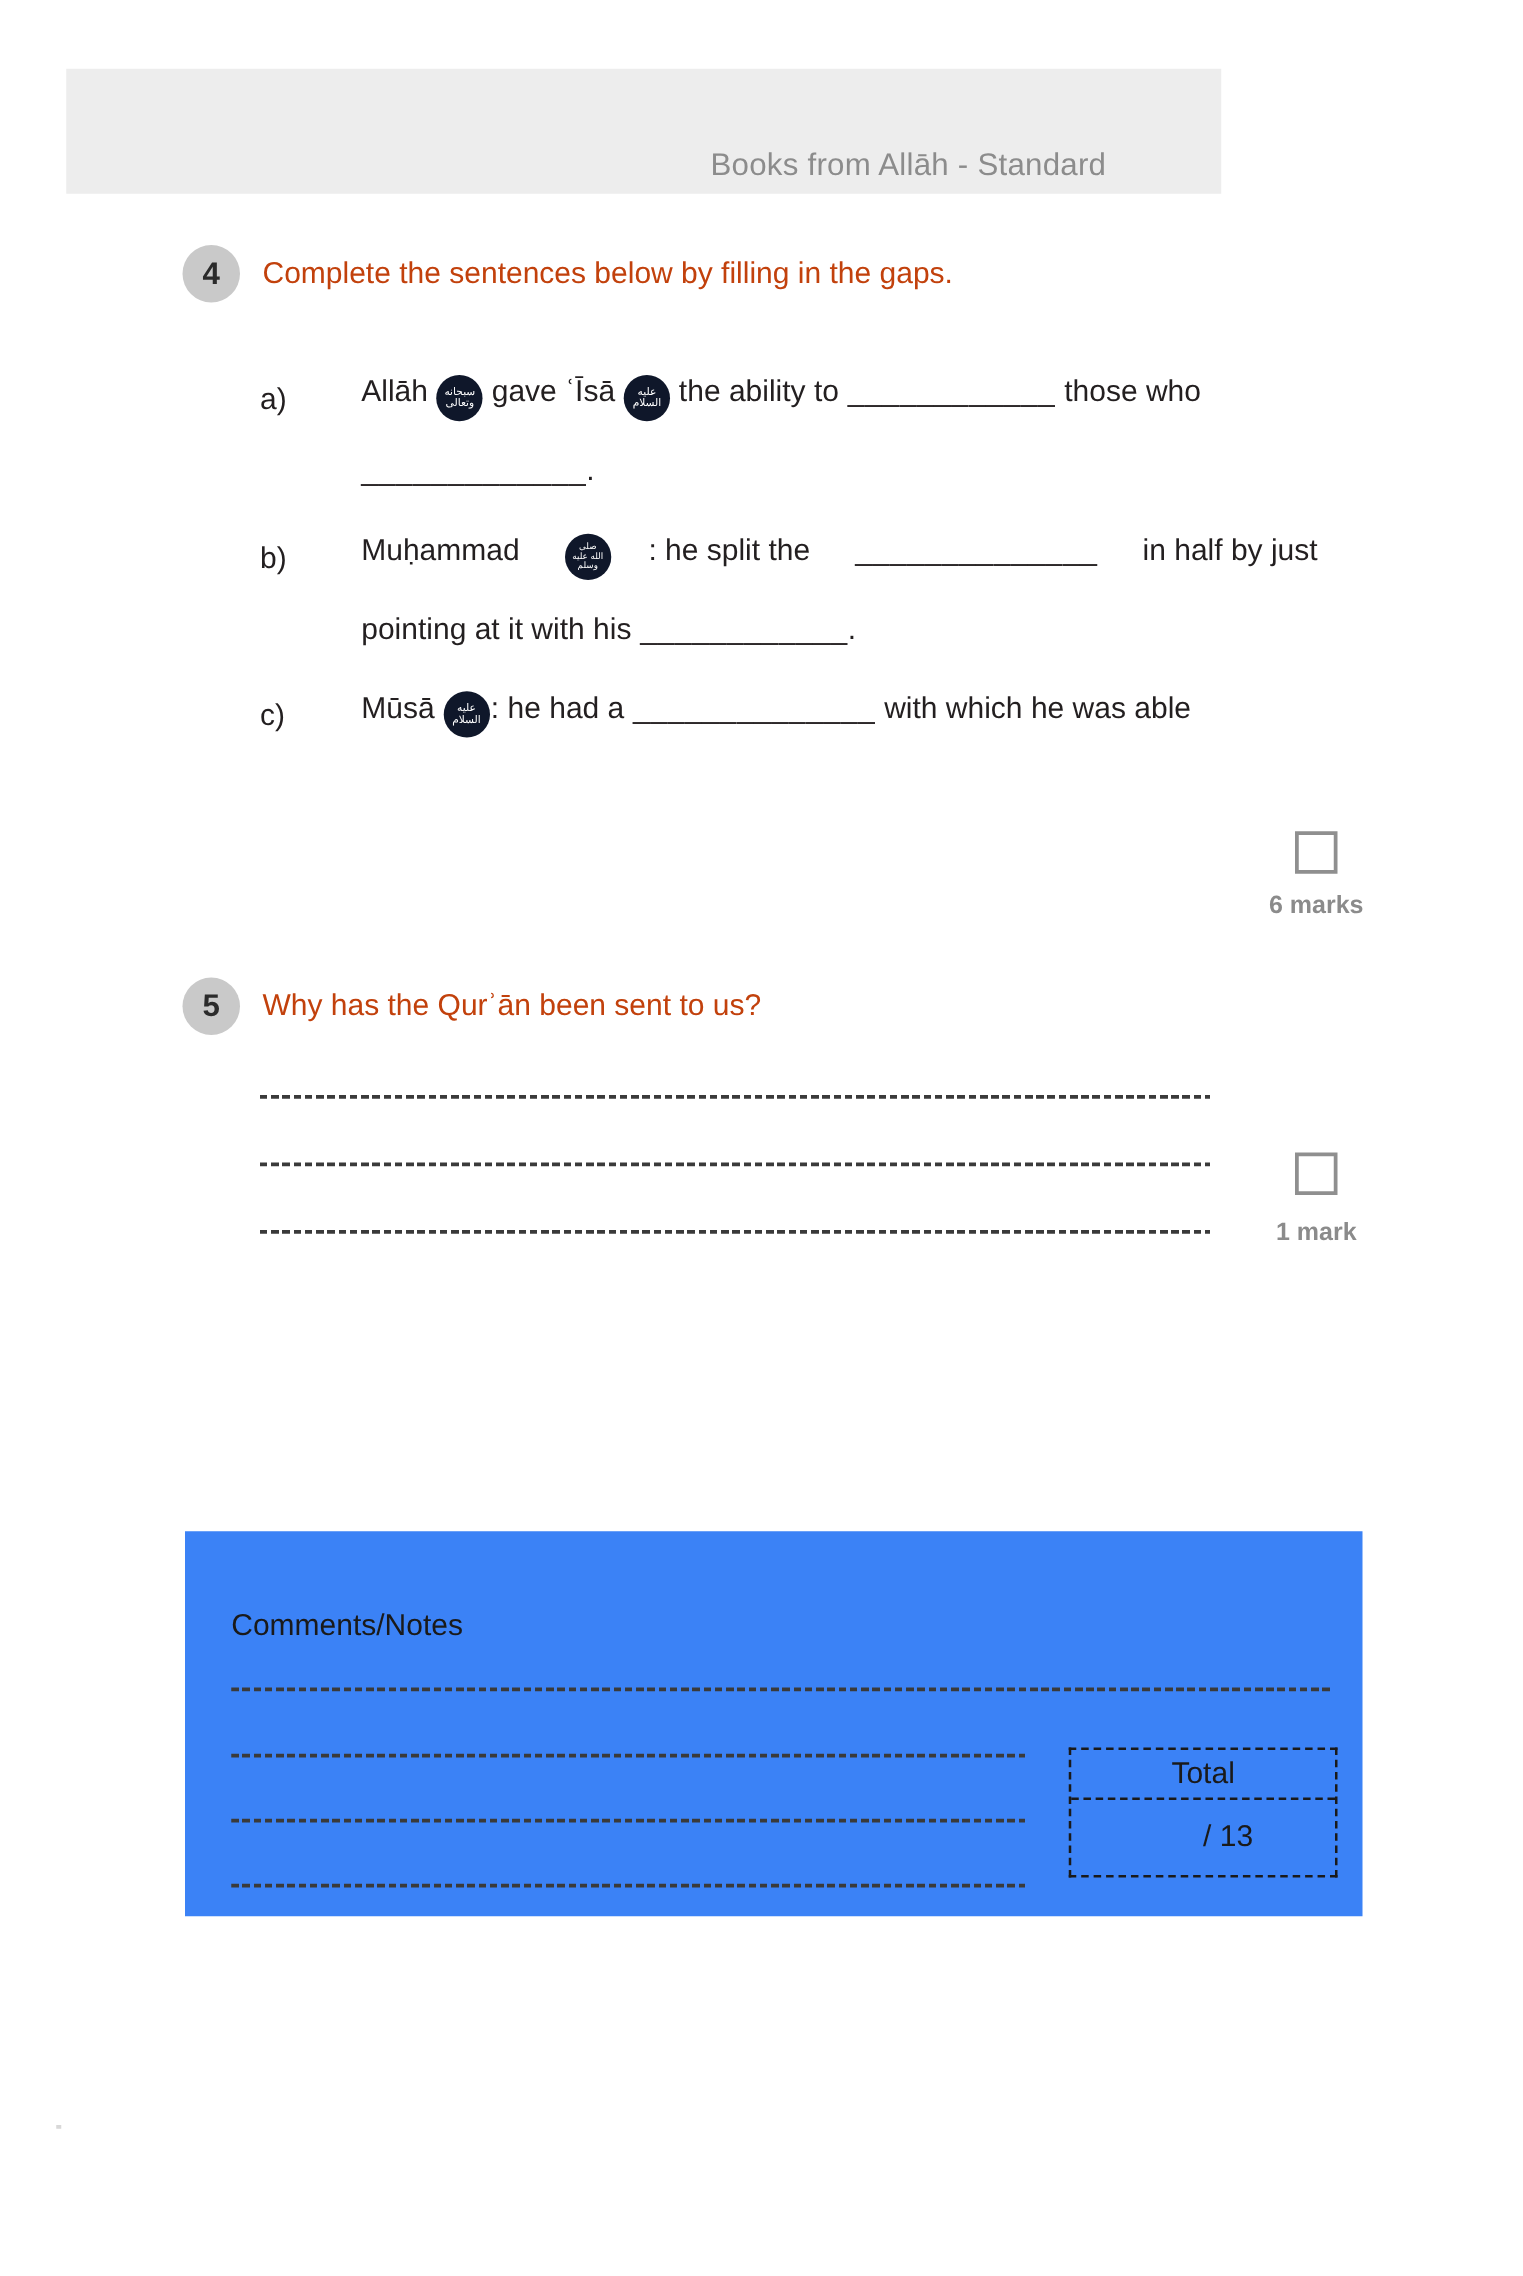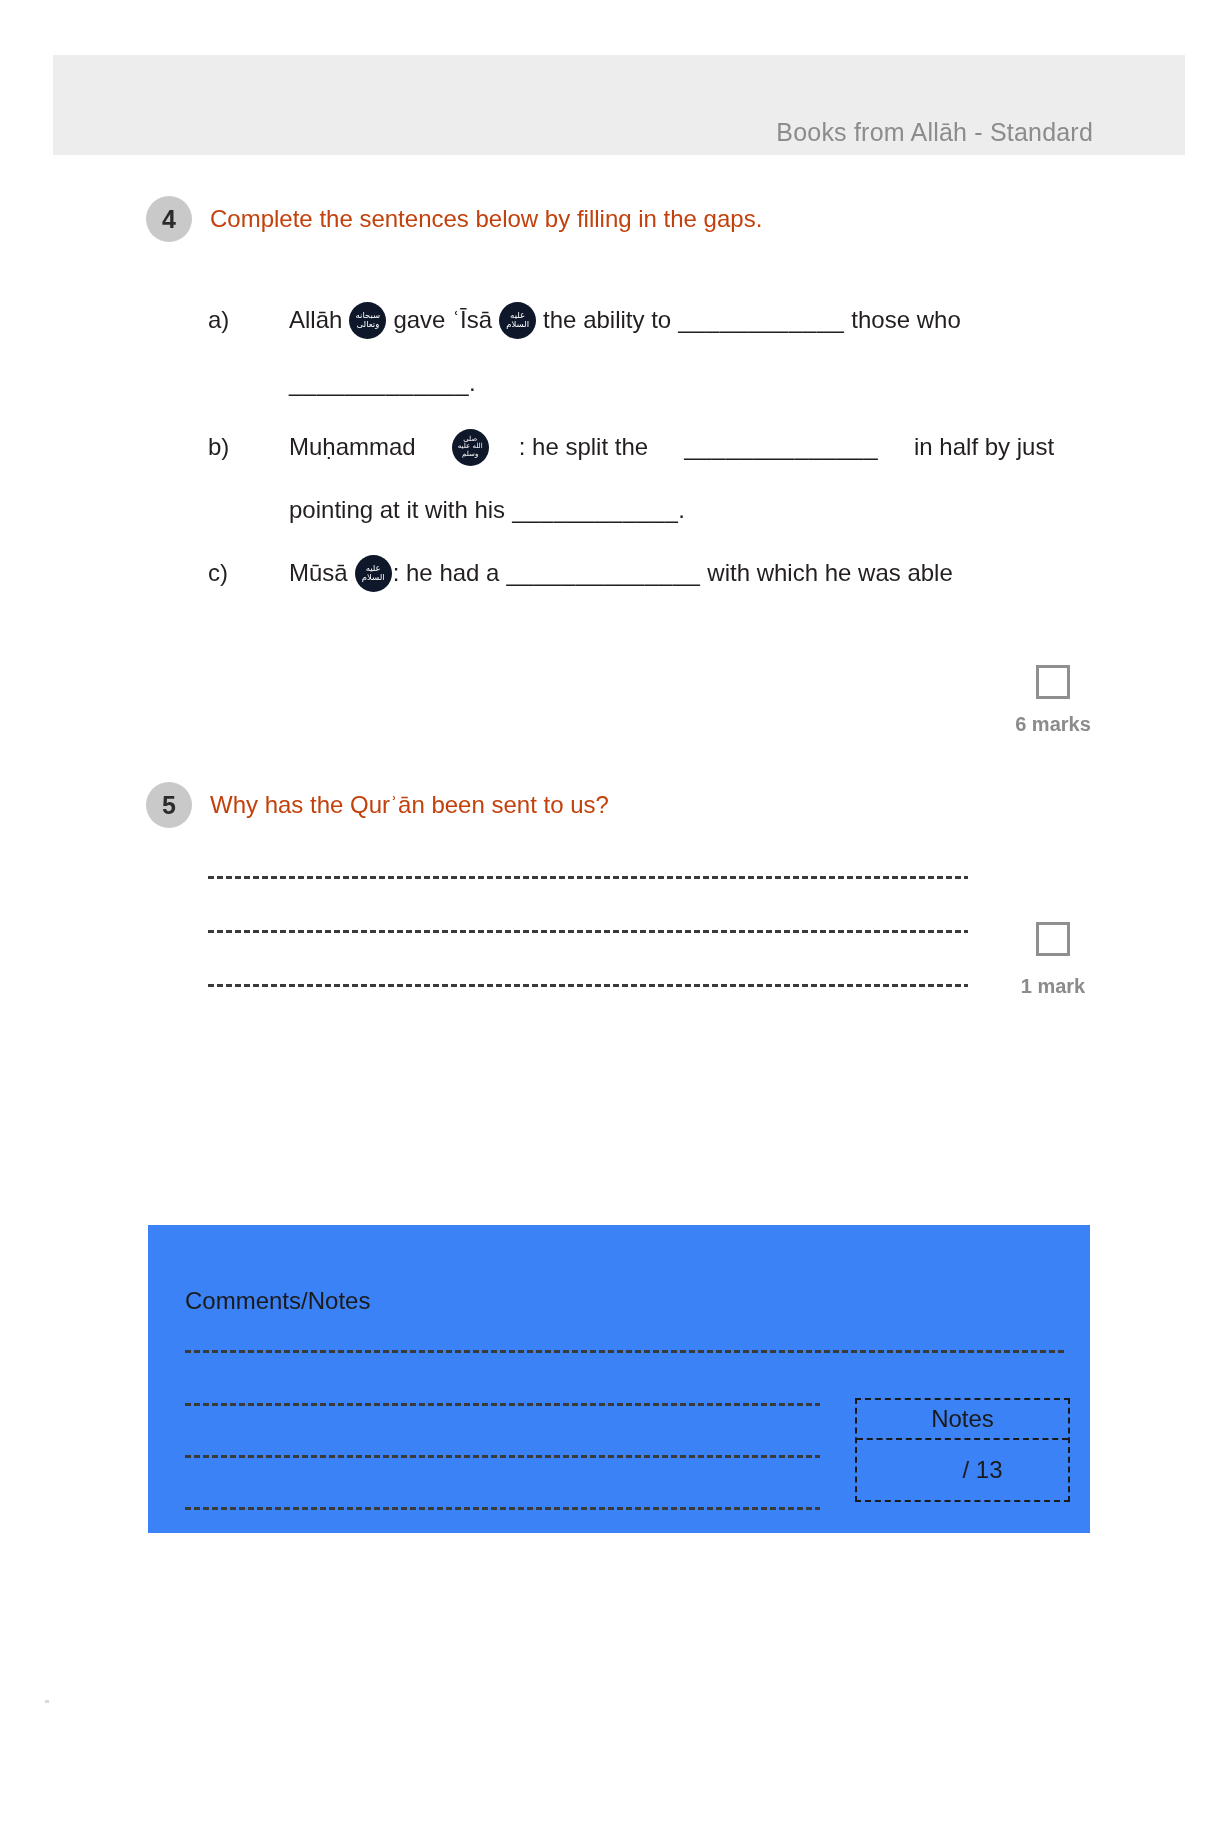--- a/index.html
+++ b/index.html
@@ -9,21 +9,21 @@
     width: 1218px;
     height: 1821px;
     background: #ffffff;
     font-family: "Liberation Sans", "DejaVu Sans", sans-serif;
     color: #231f20;
     overflow: hidden;
   }
   .header-band {
     position: absolute;
     left: 53px; top: 55px;
-    width: 1132px; height: 100px;
+    width: 924px; height: 100px;
     background: #ededed;
   }
   .header-title {
     position: absolute;
     right: 92px; bottom: 8px;
     font-size: 25px;
     color: #8c8c8c;
     letter-spacing: 0.2px;
   }
   .qnum {
@@ -41,21 +41,21 @@
     color: #c2410c;
   }
   .item-label {
     position: absolute;
     font-size: 24px;
     line-height: 40px;
   }
   .line {
     position: absolute;
     display: flex;
-    align-items: center;
+    align-items: flex-start;
     column-gap: 7px;
     font-size: 24px;
     height: 40px;
     white-space: nowrap;
   }
   .tight { margin-left: -6px; }
   .blank { letter-spacing: 0.5px; }
   .medallion {
     width: 37px; height: 37px;
     border-radius: 50%;
@@ -213,21 +213,21 @@
   <div class="checkbox" style="left:1036px; top:922px;"></div>
   <div class="marks-label" style="left:998px; top:975px;">1 mark</div>
 
   <div class="comments-box">
     <div class="comments-title">Comments/Notes</div>
     <div class="dash-line" style="left:37px; top:125px; width:880px;"></div>
     <div class="dash-line" style="left:37px; top:178px; width:635px;"></div>
     <div class="dash-line" style="left:37px; top:230px; width:635px;"></div>
     <div class="dash-line" style="left:37px; top:282px; width:635px;"></div>
     <div class="total-box">
-      <div class="total-top">Notes</div>
+      <div class="total-top">Total</div>
       <div class="total-bottom">/ 13</div>
     </div>
   </div>
 
 
   <div class="stray-mark"></div>
 
 </div>
 
 </body></html>

